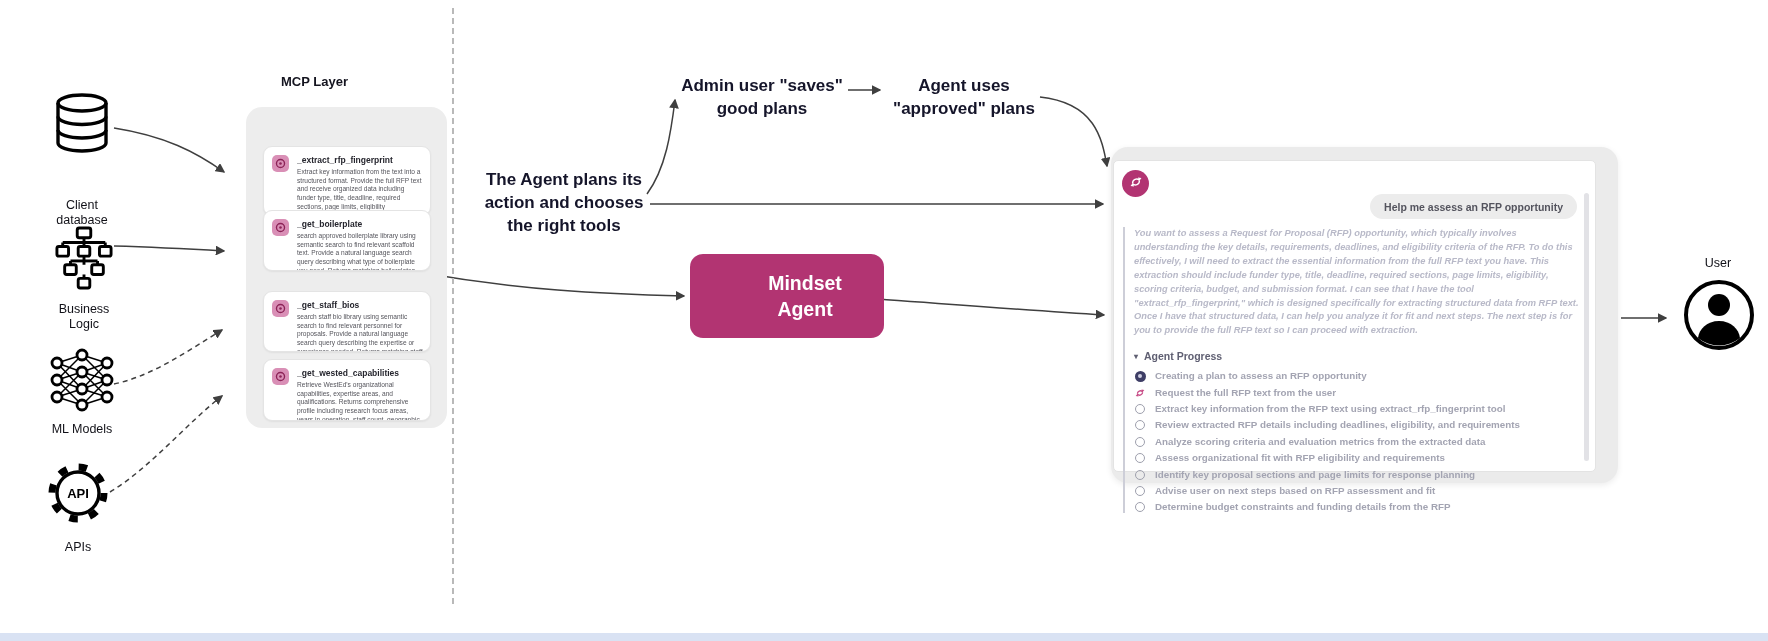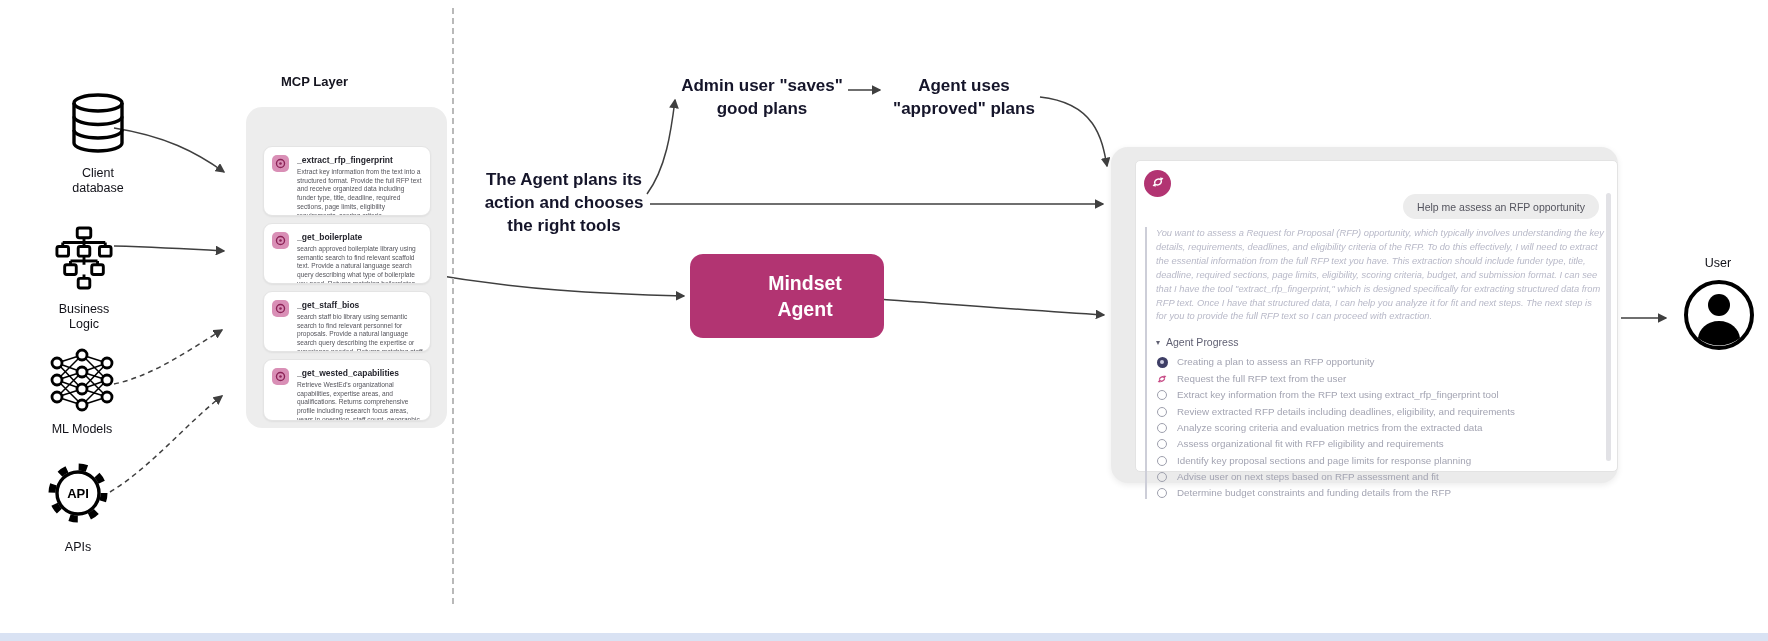--- a/index.html
+++ b/index.html
@@ -33,22 +33,22 @@
     font-size:17px;line-height:23px;}
 
   
   .agent-node{position:absolute;left:690px;top:254px;width:158px;height:84px;background:#b23472;
     border-radius:13px;color:#ffffff;font-weight:bold;font-size:19.5px;line-height:26px;
     display:flex;align-items:center;justify-content:center;text-align:center;padding-left:36px;}
 
   
   .chat-outer{position:absolute;left:1111px;top:147px;width:507px;height:336px;background:#ebebeb;
     border-radius:17px;box-shadow:0 2px 6px rgba(0,0,0,.08);}
-  .chat-inner{position:absolute;left:24px;top:13px;width:481px;height:310px;background:#ffffff;
-    border:1px solid #e3e3e3;border-radius:5px;}
+  .chat-inner{position:absolute;left:2px;top:13px;width:481px;height:310px;background:#ffffff;
+    border:1px solid #e3e3e3;border-radius:5px;font-weight:bold;}
   .chat-refresh{position:absolute;left:8px;top:9px;width:27px;height:27px;border-radius:50%;
     background:#b23472;display:flex;align-items:center;justify-content:center;}
   .chat-bubble{position:absolute;right:18px;top:33px;height:25px;background:#ececec;border-radius:13px;
     display:flex;align-items:center;padding:0 14px;font-size:10.5px;color:#54545e;}
   .chat-scrollbar{position:absolute;right:6px;top:32px;width:5px;height:268px;background:#e2e2e6;border-radius:3px;}
   .assistant-block{position:absolute;left:9px;top:66px;width:458px;border-left:2.5px solid #cdced8;padding-left:9px;}
   .assistant-msg{font-size:9.3px;font-style:italic;color:#b8b9c8;line-height:13.9px;width:448px;}
   .progress-title{margin-top:12px;font-size:10.5px;color:#5f5f72;display:flex;align-items:center;gap:6px;}
   .progress-title .tri{font-size:8px;color:#5f5f72;}
   .progress-list{margin-top:8px;display:flex;flex-direction:column;gap:4.4px;justify-content:space-between;}
@@ -85,21 +85,21 @@
     <path d="M417,272 C520,290 600,294 684,296" marker-end="url(#arw)"></path>
     <path d="M850,297 C935,303 1022,310 1104,315" marker-end="url(#arw)"></path>
     <path d="M650,204 L1103,204" marker-end="url(#arw)"></path>
     <path d="M647,194 C666,168 671,132 675,100" marker-end="url(#arw)"></path>
     <path d="M848,90 L880,90" marker-end="url(#arw)"></path>
     <path d="M1040,97 C1095,103 1102,138 1107,166" marker-end="url(#arw)"></path>
     <path d="M1621,318 L1666,318" marker-end="url(#arw)"></path>
   </g>
 </svg>
 
-<div class="source" style="left:60px;top:92px;width:76px;">
+<div class="source" style="left:44px;top:92px;width:76px;gap:32px;">
   <span>
     <svg width="66" height="64" viewBox="0 0 66 64" fill="none" stroke="#000" stroke-width="3.4">
       <ellipse cx="33" cy="11" rx="24" ry="8"></ellipse>
       <path d="M9,11 V51"></path>
         <path d="M57,11 V51"></path>
       <path d="M9,51 a24,8 0 0 0 48,0"></path>
       <path d="M9,24.5 a24,8 0 0 0 48,0"></path>
       <path d="M9,38 a24,8 0 0 0 48,0"></path>
     </svg>
   </span>
@@ -172,21 +172,21 @@
     <span class="tool-icon">
       <svg width="11" height="11" viewBox="0 0 12 12">
           <circle cx="6" cy="6" r="4.4" fill="none" stroke="#8c2357" stroke-width="1.5"></circle>
           <circle cx="6" cy="6" r="1.4" fill="#8c2357"></circle>
         </svg>
     </span>
     <div class="tool-name">_extract_rfp_fingerprint</div>
     <div class="tool-desc">Extract key information from the text into a structured format. Provide the full RFP text and receive organized data including funder type, title, deadline, required sections, page limits, eligibility requirements, scoring criteria,</div>
   </div>
 
-  <div class="tool-card" style="top:116px;height:61px;">
+  <div class="tool-card" style="top:103px;height:61px;">
     <span class="tool-icon">
       <svg width="11" height="11" viewBox="0 0 12 12">
           <circle cx="6" cy="6" r="4.4" fill="none" stroke="#8c2357" stroke-width="1.5"></circle>
           <circle cx="6" cy="6" r="1.4" fill="#8c2357"></circle>
         </svg>
     </span>
     <div class="tool-name">_get_boilerplate</div>
     <div class="tool-desc">search approved boilerplate library using semantic search to find relevant scaffold text. Provide a natural language search query describing what type of boilerplate you need. Returns matching boilerplates ranked by relevance with full content and metadata.</div>
   </div>
 

